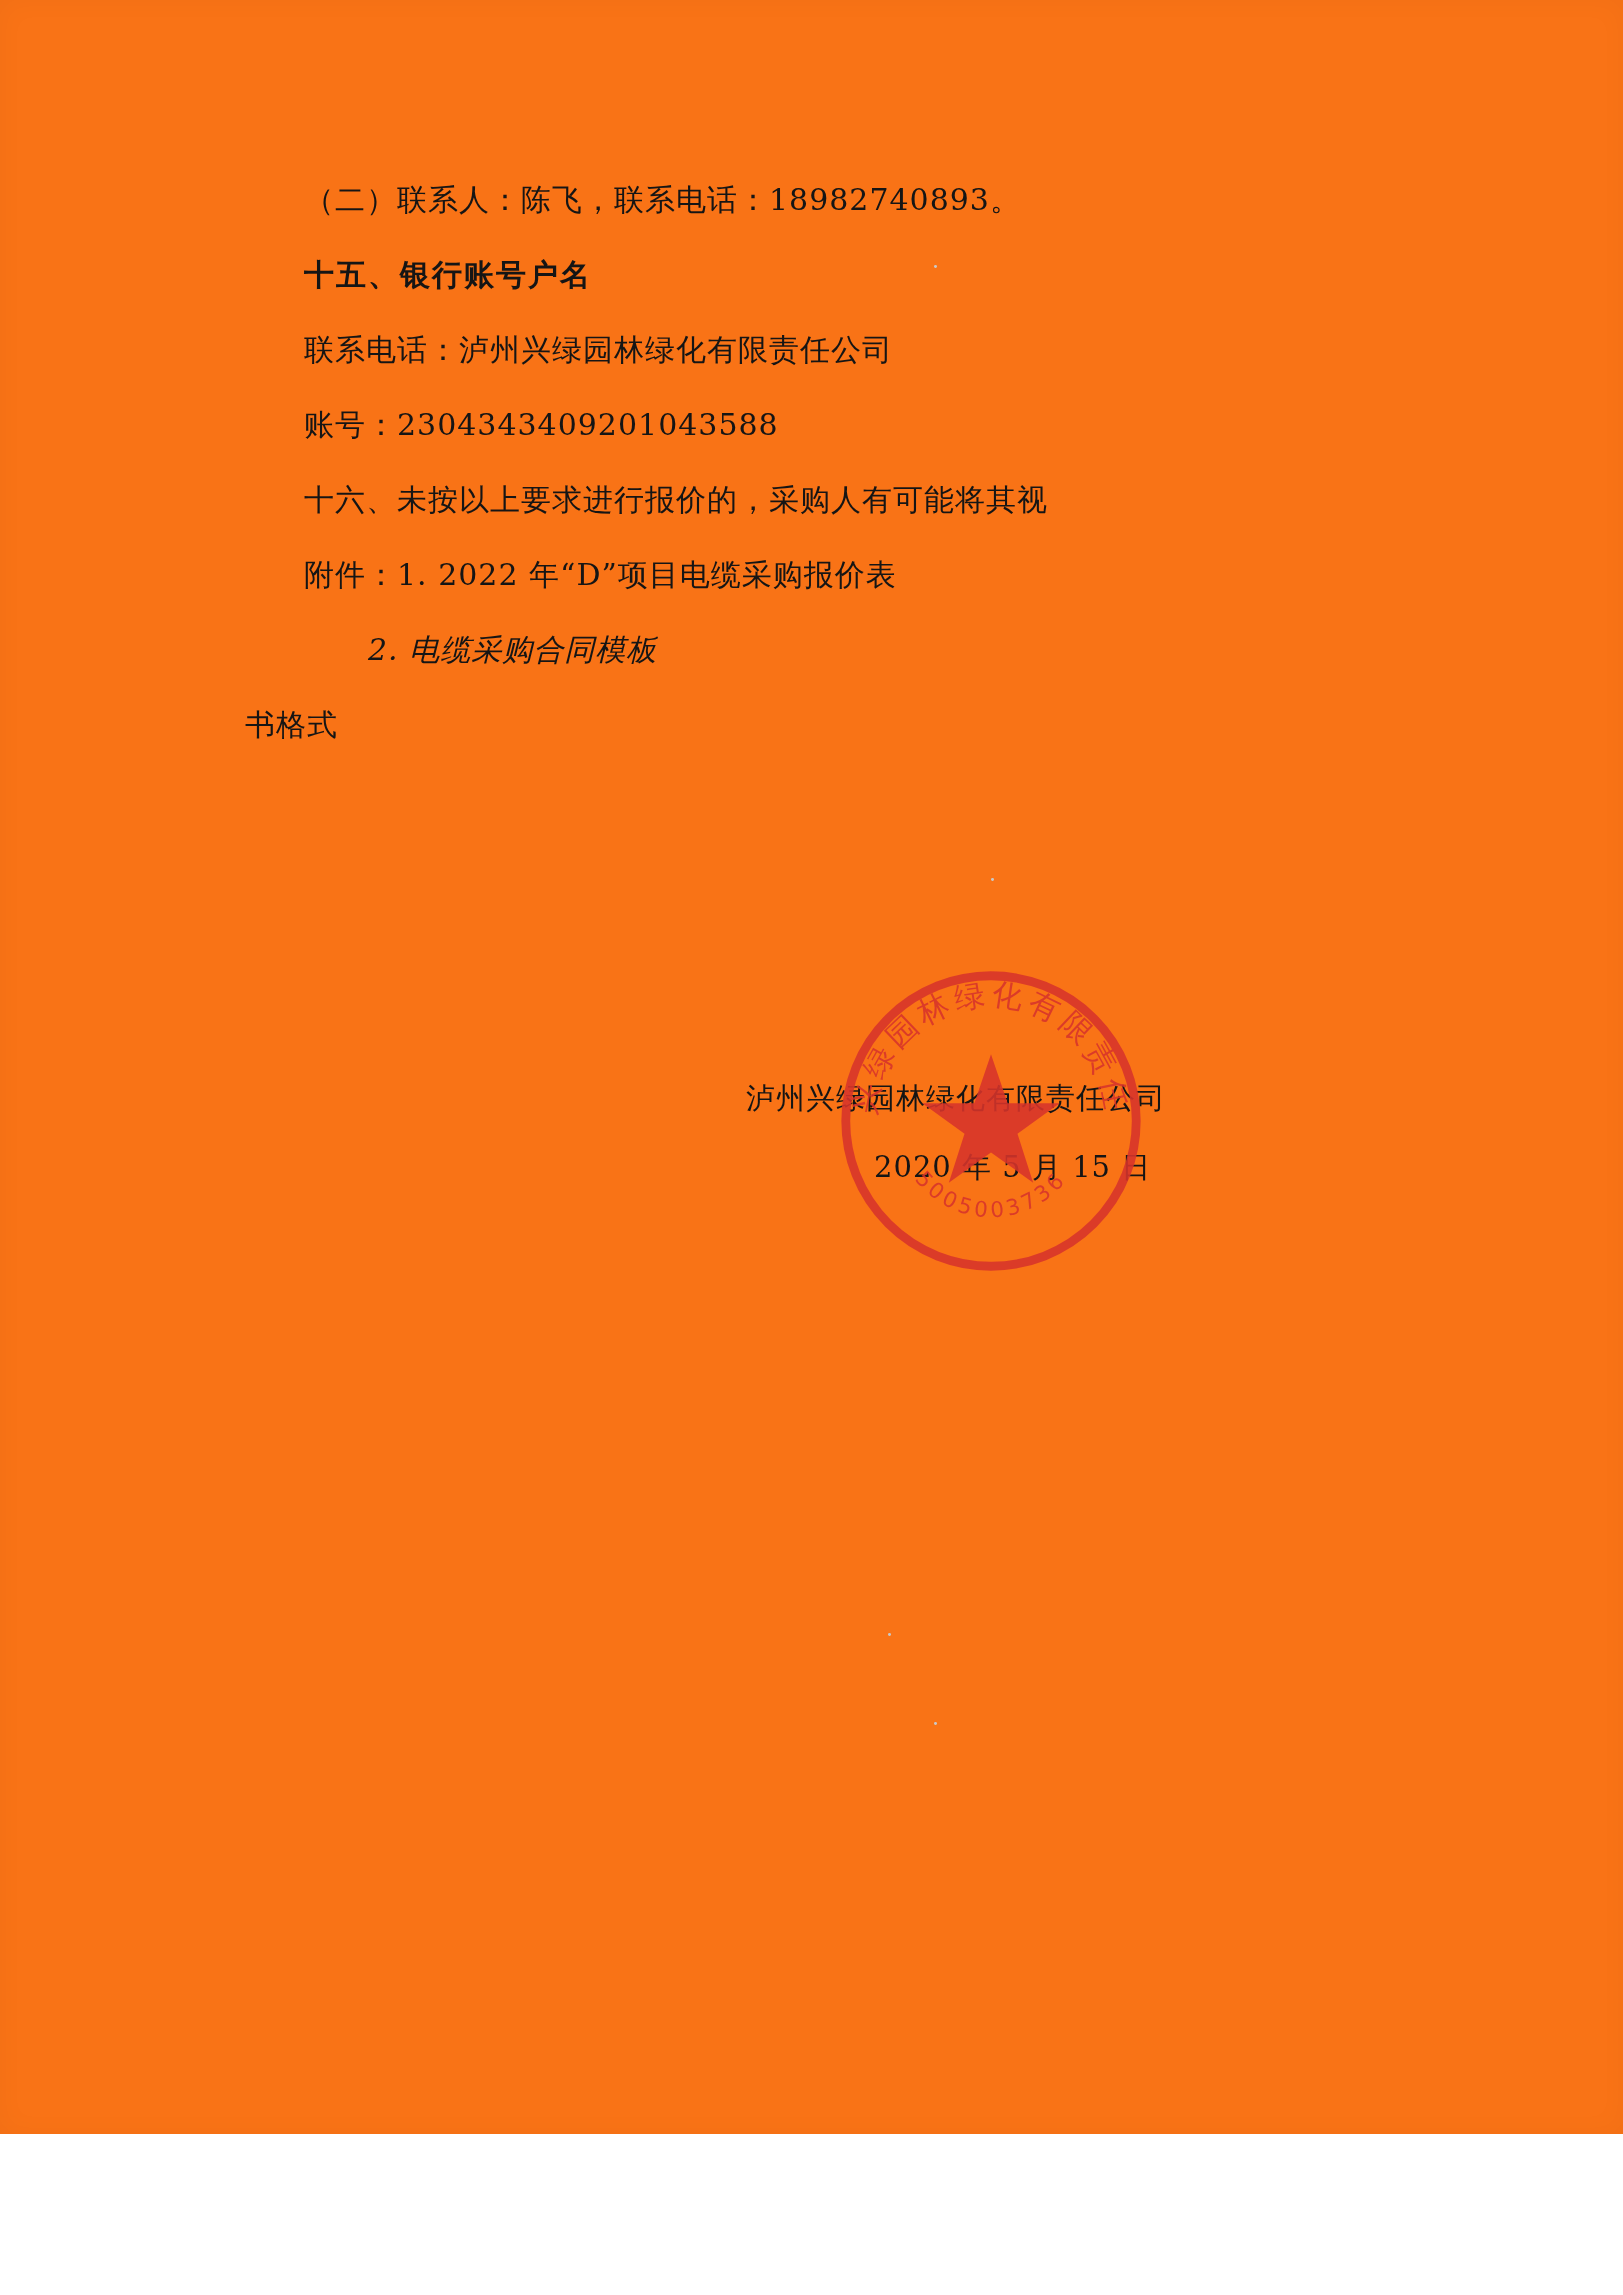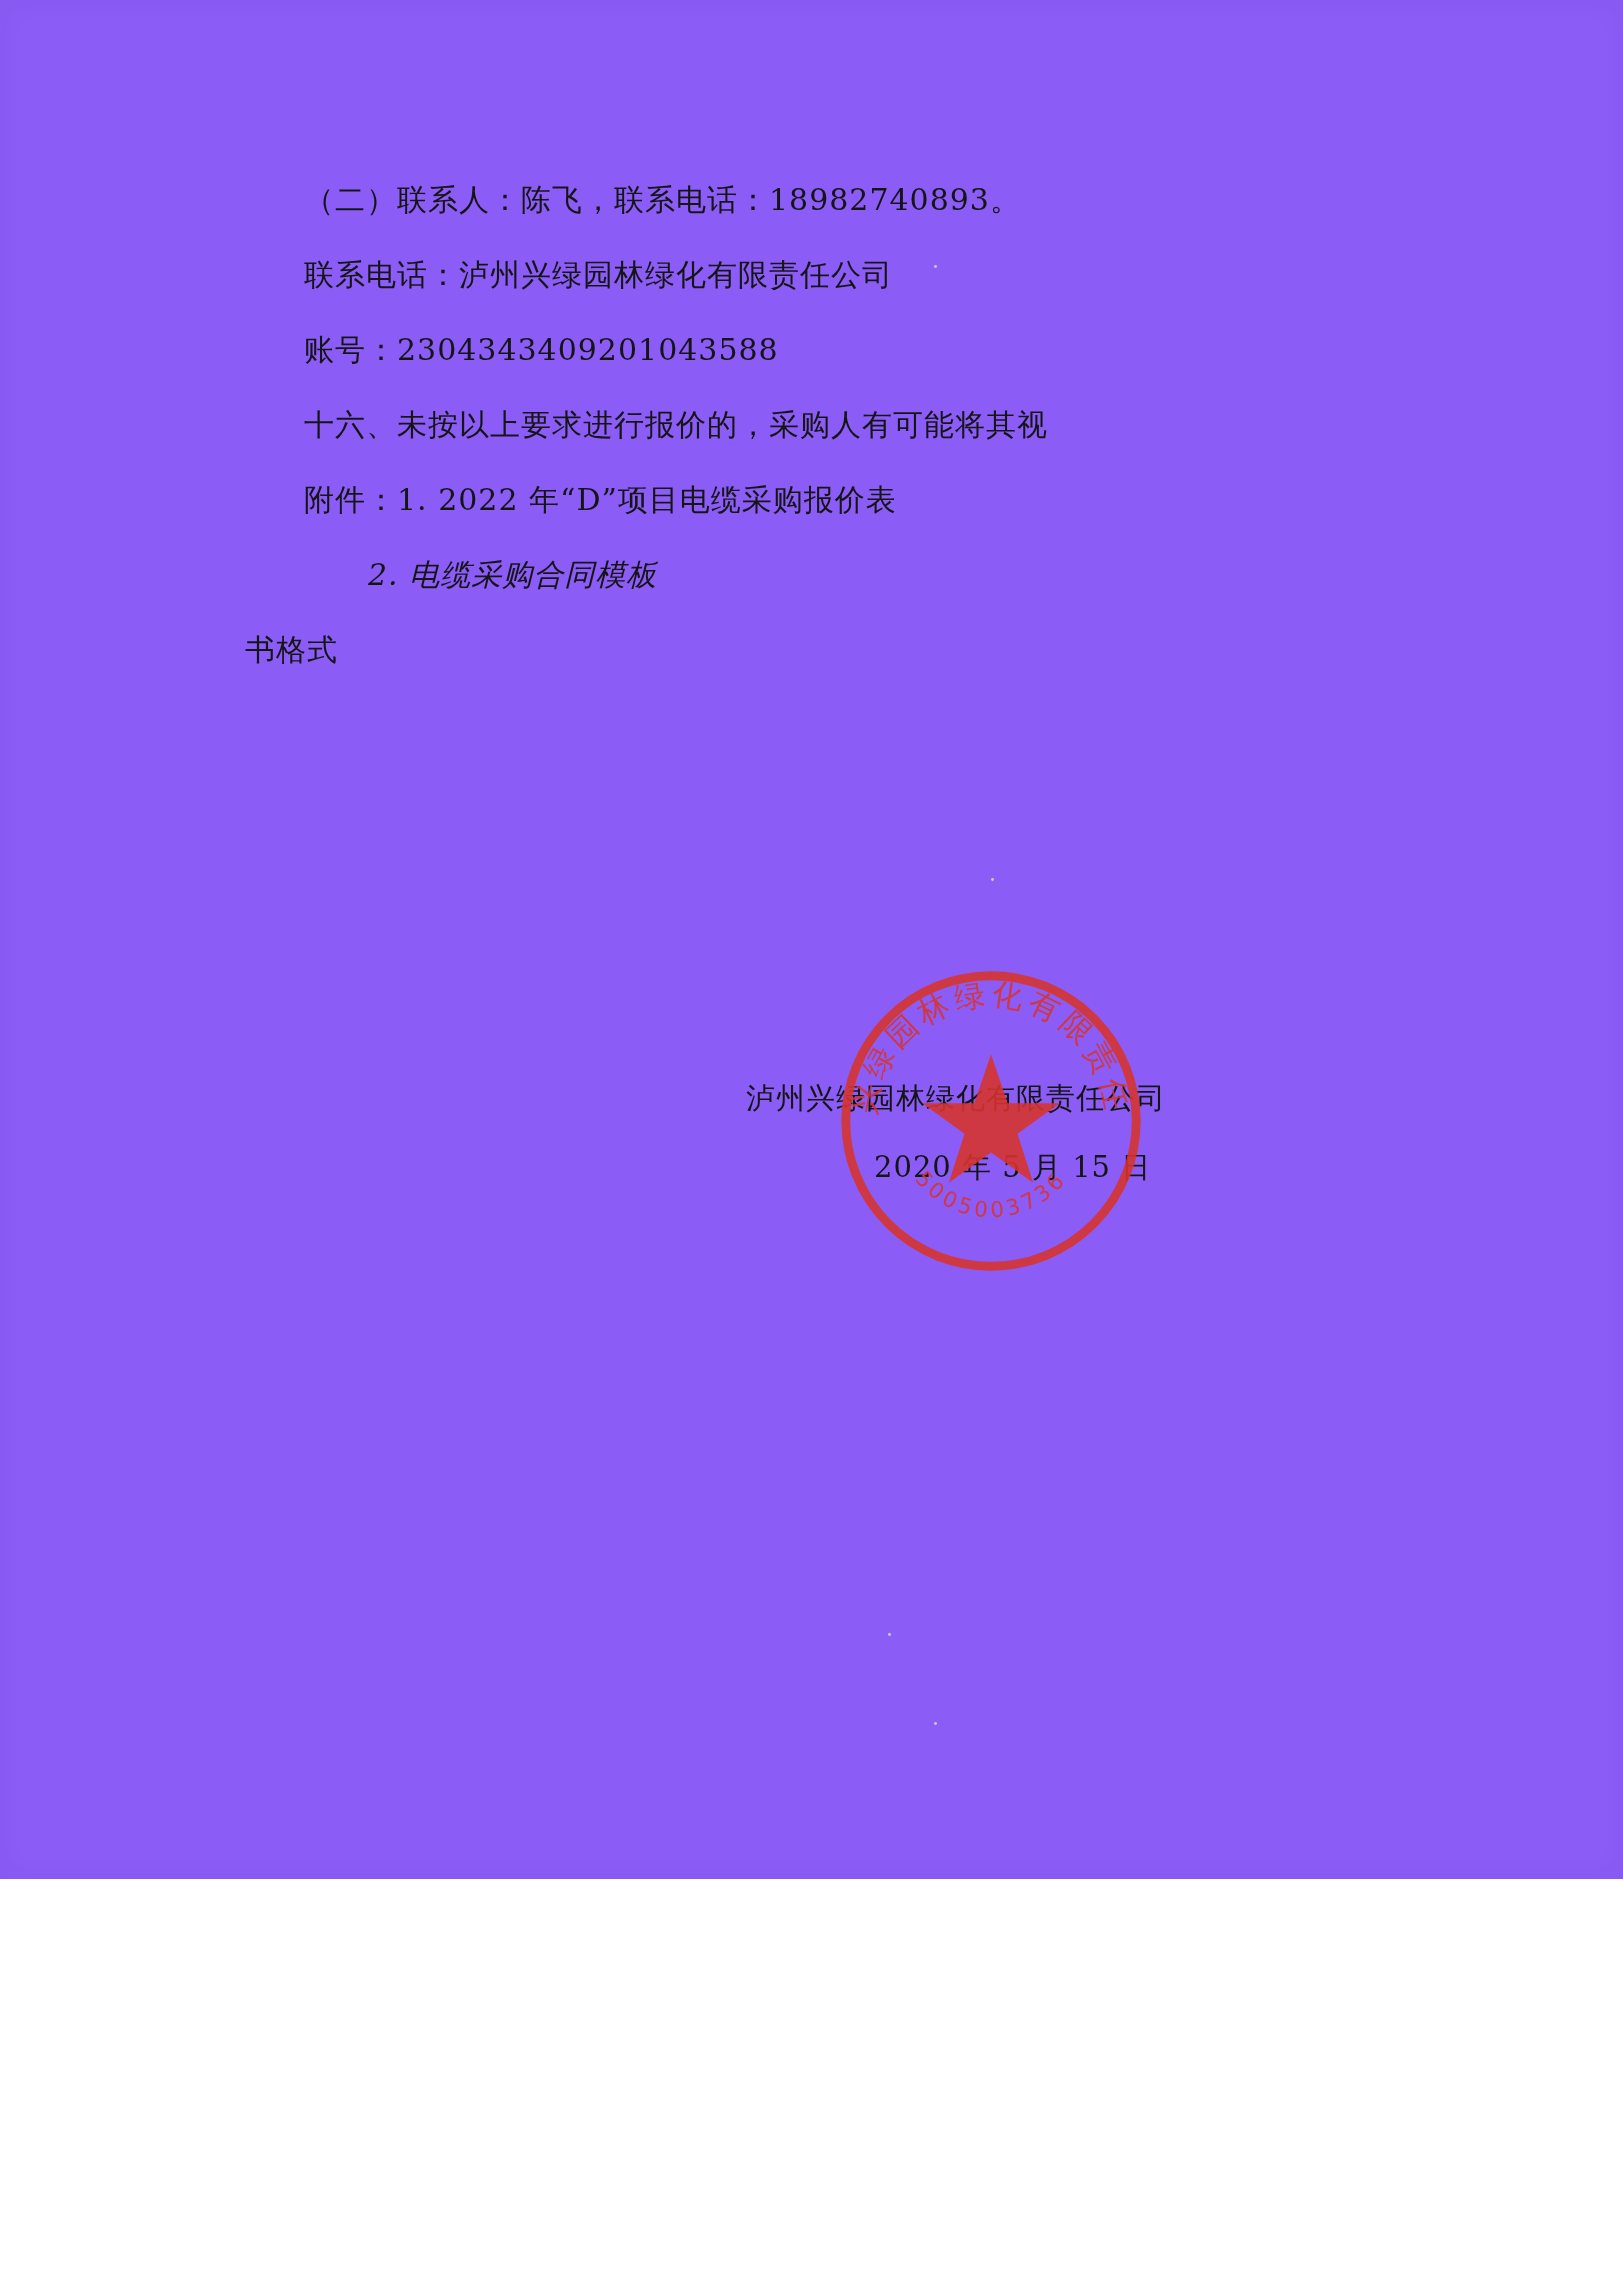--- a/index.html
+++ b/index.html
@@ -7,22 +7,22 @@
     padding: 0;
     background: #ffffff;
   }
   body {
     font-family: "DejaVu Serif", "Liberation Serif", serif;
     color: #1a1a1a;
   }
   .page {
     position: relative;
     width: 1624px;
-    height: 1879px;
-    background: #8b5cf6;
+    height: 2134px;
+    background: #f97316;
     overflow: hidden;
   }
   
   .page::before {
     content: "";
     position: absolute;
     top: 0; left: 0; right: 0; bottom: 0;
     box-shadow: inset 0 0 29px rgba(0,0,0,0.035);
     pointer-events: none;
   }
@@ -89,20 +89,21 @@
     border-radius: 50%;
   }
 </style>
 </head>
 <body>
 
 <div class="page">
 
   <div class="content">
     <div class="line indent">（二）联系人：陈飞，联系电话：18982740893。</div>
+    <div class="line indent bold">十五、银行账号户名</div>
     <div class="line indent">联系电话：泸州兴绿园林绿化有限责任公司</div>
     <div class="line indent">账号：2304343409201043588</div>
     <div class="line indent">十六、未按以上要求进行报价的，采购人有可能将其视</div>
     <div class="line indent">附件：1. 2022 年“D”项目电缆采购报价表</div>
     <div class="line indent-sub">2. 电缆采购合同模板</div>
     <div class="line">书格式</div>
   </div>
 
   <div class="sign-block">
     <div class="sign-line">泸州兴绿园林绿化有限责任公司</div>

